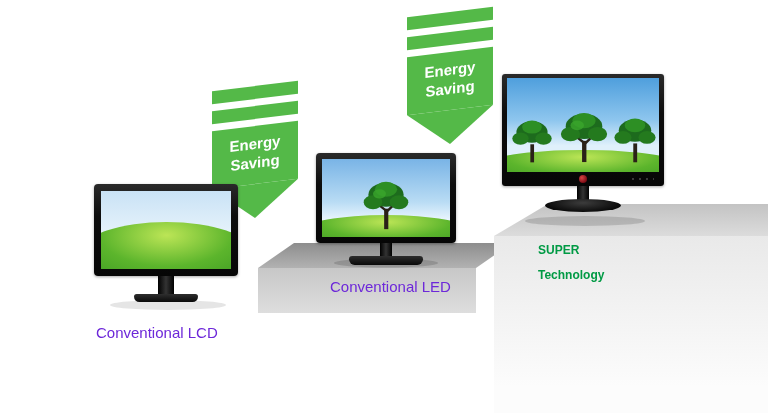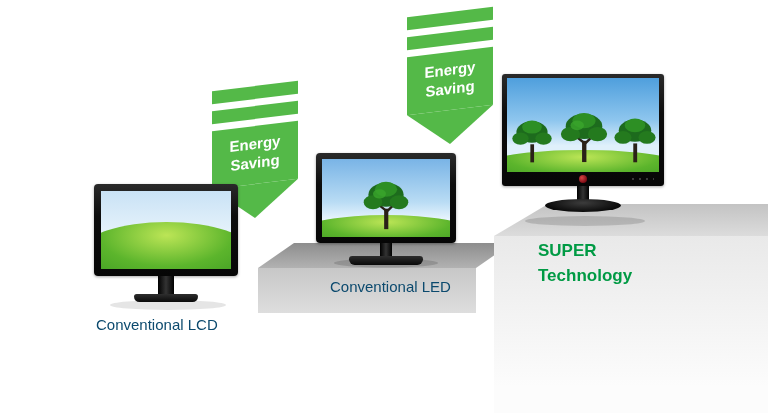--- a/index.html
+++ b/index.html
@@ -66,22 +66,22 @@
   }
   .lg-dot{
     position:absolute;bottom:3px;left:50%;margin-left:-4px;
     width:8px;height:8px;border-radius:50%;
     background:radial-gradient(circle at 35% 35%, #d84444, #7d0d16 70%);
   }
   .chin-dots{position:absolute;bottom:6px;right:10px;width:22px;height:2px;
     background:repeating-linear-gradient(90deg,#3a3a3a 0 2px,transparent 2px 7px);}
 
   
-  .label{position:absolute;font-size:15px;color:#0c4a6e;}
-  .super-label{position:absolute;font-size:17px;font-weight:bold;color:#009a44;line-height:25px;}
+  .label{position:absolute;font-size:15px;color:#6d28d9;}
+  .super-label{position:absolute;font-size:12px;font-weight:bold;color:#009a44;line-height:25px;}
 </style>
 </head>
 <body>
 
 <div class="canvas">
 
   <svg class="backdrop" width="768" height="413" viewBox="0 0 768 413">
     <defs>
       <linearGradient id="gMidTop" x1="0" y1="0" x2="0" y2="1">
         <stop offset="0" stop-color="#8d8d8d"></stop>
@@ -186,20 +186,20 @@
           <ellipse cx="25" cy="11" rx="12" ry="8" fill="#2d8f24"></ellipse>
         </svg>
       </div>
       <div class="lg-dot"></div>
       <div class="chin-dots"></div>
     </div>
     <div class="neck"></div>
     <div class="base"></div>
   </div>
 
-  <div class="label" style="left:96px;top:316px;">Conventional LCD</div>
+  <div class="label" style="left:96px;top:324px;">Conventional LCD</div>
   <div class="label" style="left:330px;top:278px;">Conventional LED</div>
   <div class="super-label" style="left:538px;top:238px;">
     <div>SUPER</div>
     <div>Technology</div>
   </div>
 
 </div>
 
 </body></html>

